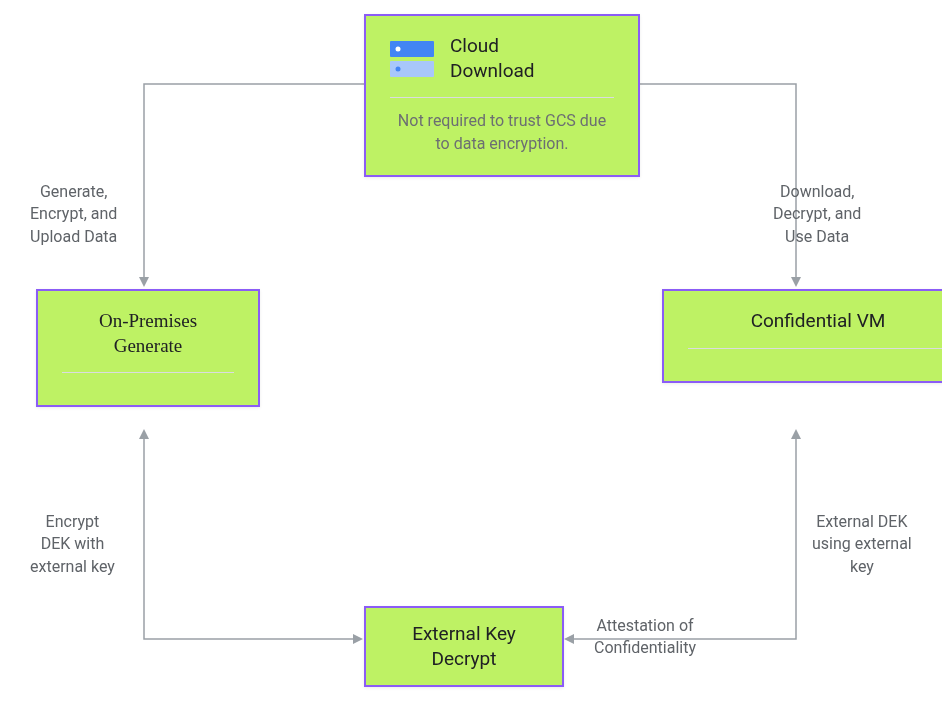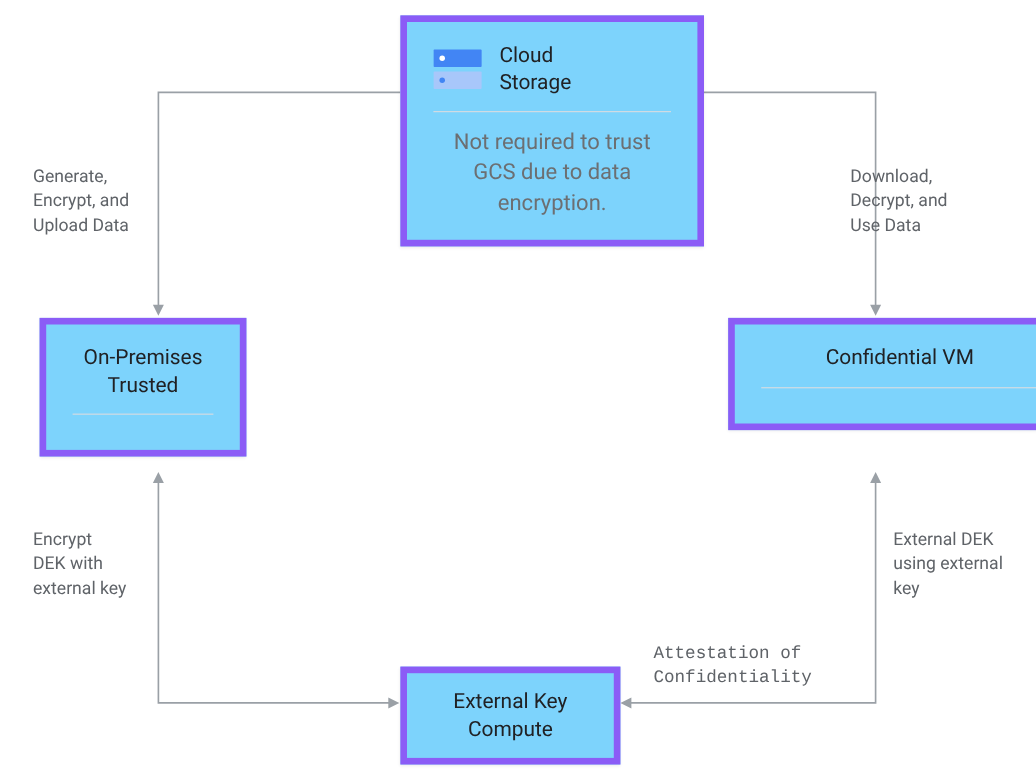--- a/index.html
+++ b/index.html
@@ -9,22 +9,22 @@
     }
     body {
       font-family: -apple-system, BlinkMacSystemFont, 'Segoe UI', Roboto, Helvetica, Arial, sans-serif;
       background: #fff;
       width: 942px;
       height: 702px;
       position: relative;
     }
     .box {
       position: absolute;
-      background: #7dd3fc;
-      border: 6px solid #8b5cf6;
+      background: #bef264;
+      border: 2px solid #8b5cf6;
       box-shadow: 0 1px 3px rgba(0,0,0,0.08);
       padding: 18px 24px 20px 24px;
       text-align: center;
     }
     .box-title {
       font-size: 19px;
       color: #202124;
       font-weight: 400;
       line-height: 1.3;
     }
@@ -33,30 +33,31 @@
       align-items: center;
       gap: 16px;
       text-align: left;
     }
     .box hr {
       border: none;
       border-top: 1px solid #dadce0;
       margin: 14px 0 12px 0;
     }
     .box-sub {
-      font-size: 20px;
+      font-size: 16px;
       color: #6c6f72;
       line-height: 1.4;
     }
     .edge-label {
       position: absolute;
       font-size: 16px;
       color: #5f6368;
       line-height: 1.4;
-      text-align: left;
+      text-align: center;
+      margin-top: 32px;
     }
     svg.arrows {
       position: absolute;
       top: 0;
       left: 0;
       width: 942px;
       height: 702px;
       pointer-events: none;
     }
     .arrow-line {
@@ -108,53 +109,53 @@
 <div class="box" style="left:364px; top:14px; width:276px;">
   <div class="box-title with-icon">
     <svg class="storage-icon" viewBox="0 0 44 40">
       <rect class="storage-rect dark" x="0" y="2" width="44" height="16" rx="1"></rect>
       <rect class="storage-rect" x="0" y="22" width="44" height="16" rx="1"></rect>
       <circle class="storage-dot light" cx="8" cy="10" r="2.5"></circle>
       <circle class="storage-dot" cx="8" cy="30" r="2.5"></circle>
     </svg>
     <div>
       <span>Cloud</span><br>
-      <span>Storage</span>
+      <span>Download</span>
     </div>
   </div>
   <hr>
   <div class="box-sub">Not required to trust GCS due to data encryption.</div>
 </div>
 
-<div class="box" style="left:36px; top:289px; width:188px;">
+<div class="box" style="left:36px; top:289px; width:224px;font-family:Liberation Serif, serif;">
   <div class="box-title">
     <span>On-Premises</span><br>
-    <span>Trusted</span>
+    <span>Generate</span>
   </div>
   <hr>
 </div>
 
 <div class="box" style="left:662px; top:289px; width:312px;">
   <div class="box-title">Confidential VM</div>
   <hr>
 </div>
 
 <div class="box" style="left:364px; top:606px; width:200px; padding:14px 20px;">
   <div class="box-title">
     <span>External Key</span><br>
-    <span>Compute</span>
+    <span>Decrypt</span>
   </div>
 </div>
 
 <div class="edge-label" style="left:30px; top:149px; white-space:pre-line;">Generate,
 Encrypt, and
 Upload Data</div>
 <div class="edge-label" style="left:773px; top:149px; white-space:pre-line;">Download,
 Decrypt, and
 Use Data</div>
 <div class="edge-label" style="left:30px; top:479px; white-space:pre-line;">Encrypt
 DEK with
 external key</div>
 <div class="edge-label" style="left:812px; top:479px; white-space:pre-line;">External DEK
 using external
 key</div>
-<div class="edge-label" style="left:594px; top:583px; white-space:pre-line;font-family:Liberation Mono, monospace;">Attestation of
+<div class="edge-label" style="left:594px; top:583px; white-space:pre-line;">Attestation of
 Confidentiality</div>
 
 </body></html>

